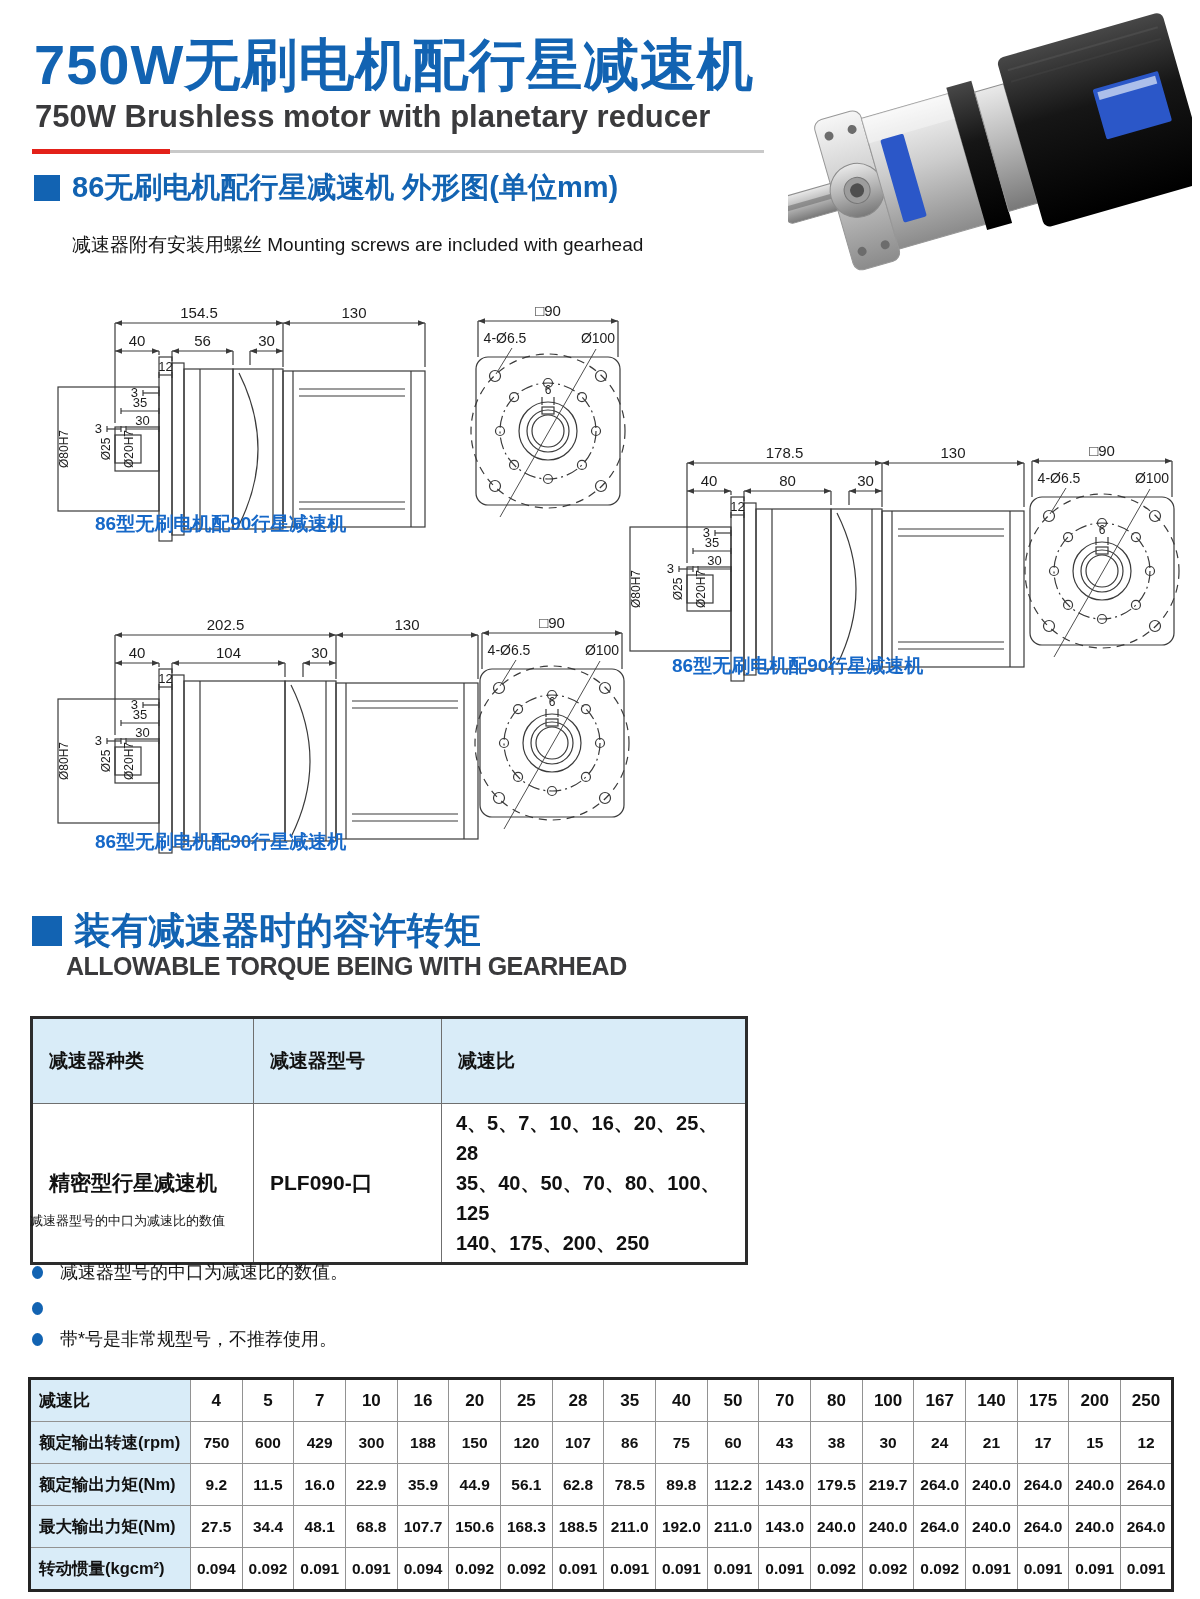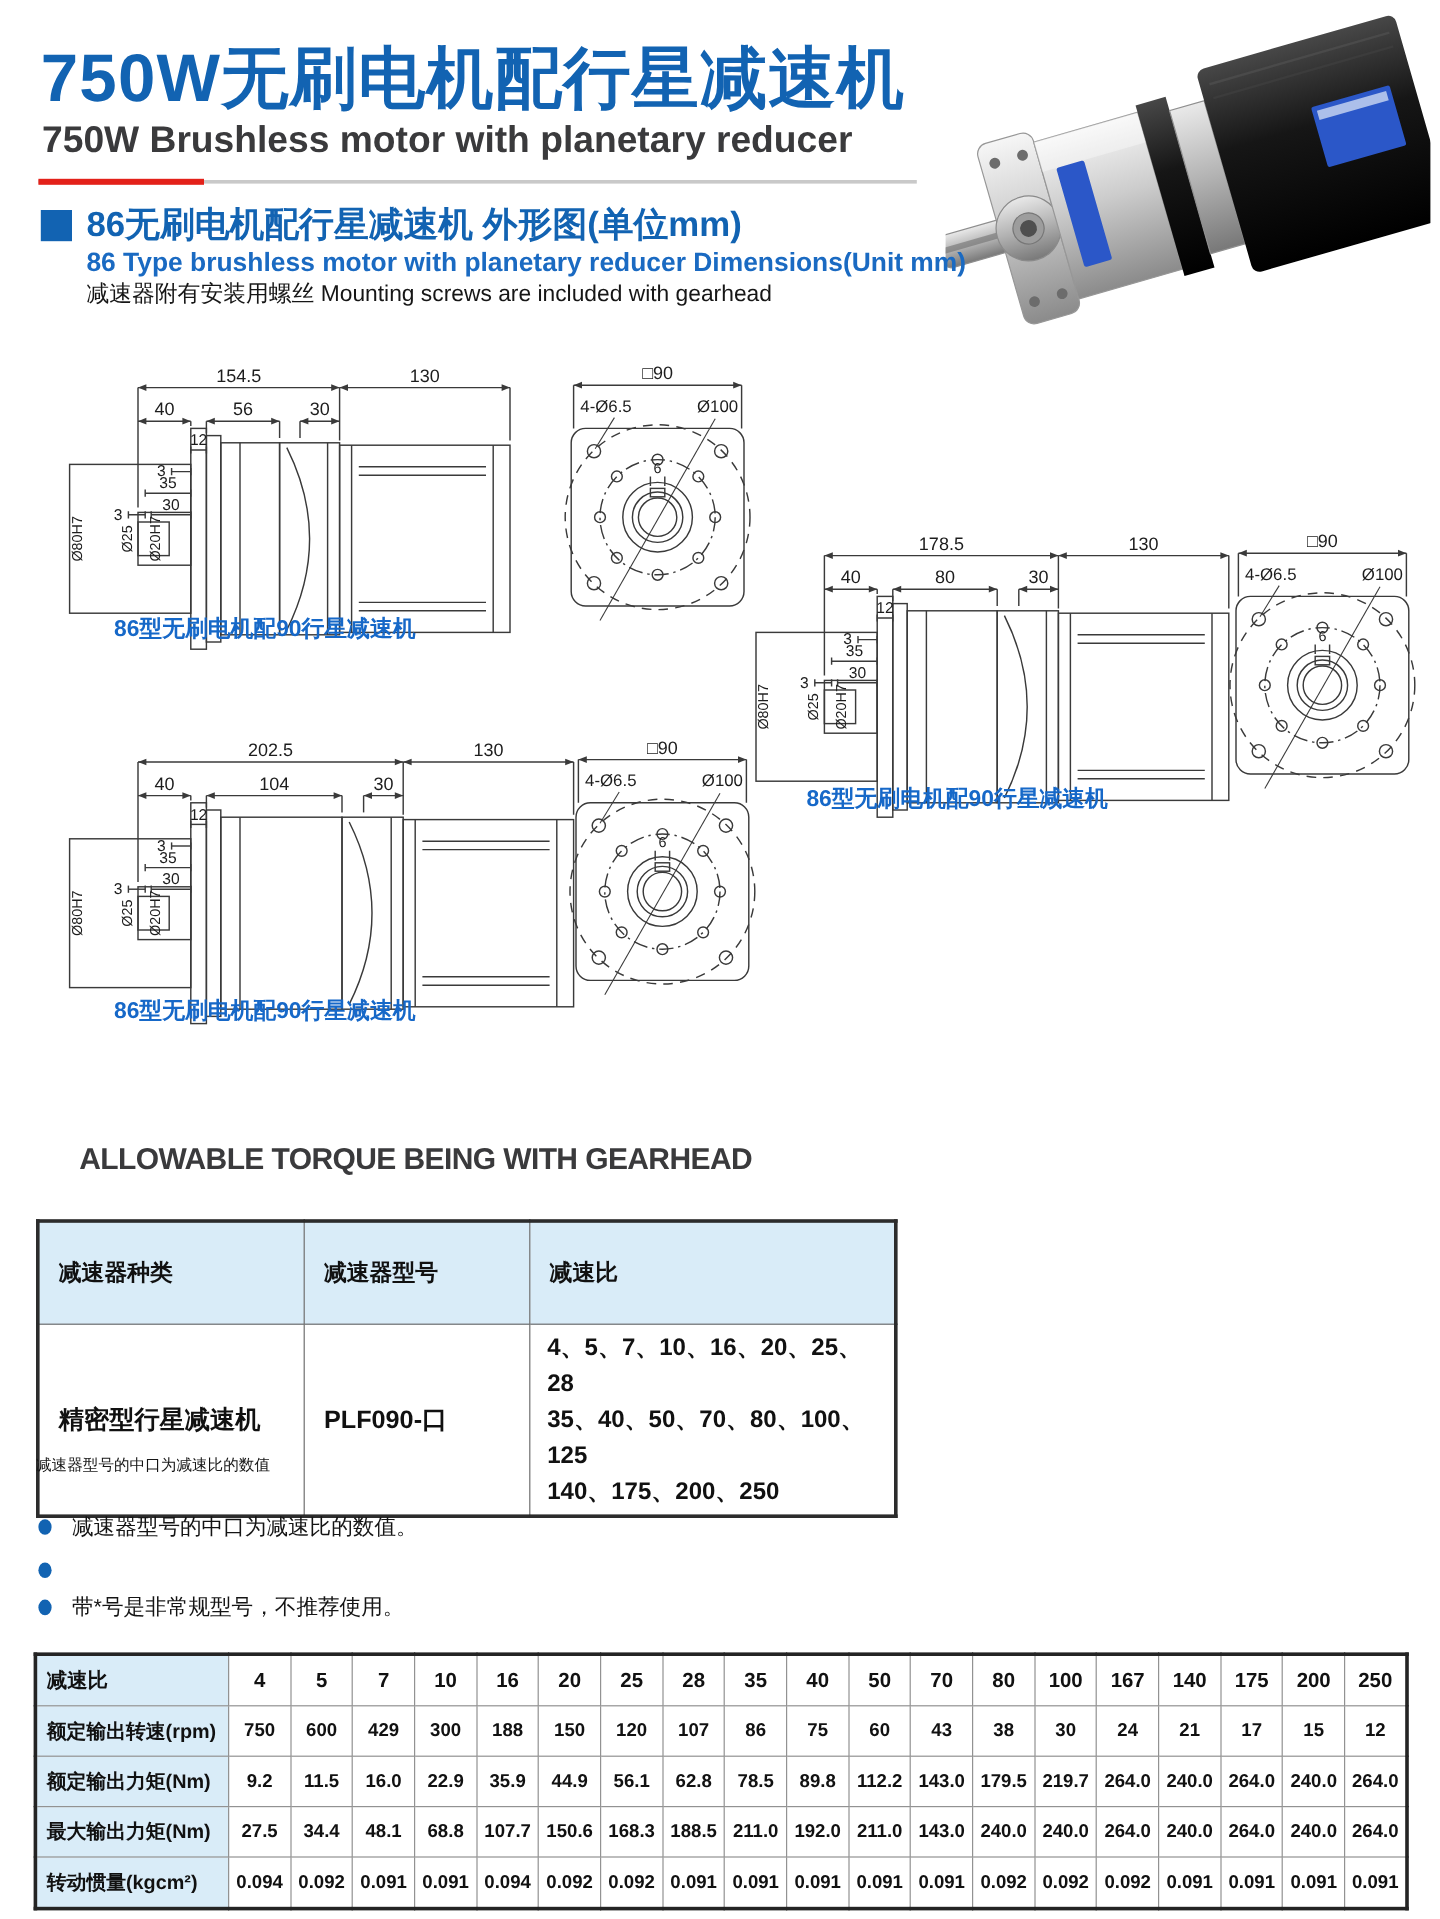--- a/index.html
+++ b/index.html
@@ -108,21 +108,20 @@
       <line x1="46" y1="-62" x2="202" y2="-62" stroke="#3c3c3c" stroke-width="2"></line>
       <rect x="122" y="-32" width="68" height="52" rx="2" fill="#2b57c8"></rect>
       <rect x="126" y="-28" width="60" height="8" fill="#cdd9f2" opacity="0.8"></rect>
     </g>
   </svg>
 
   <div class="abs sec1 sec-row">
     <div class="blue-sq"></div>
     <div class="cn">86无刷电机配行星减速机 外形图(单位mm)</div>
   </div>
-  <div class="abs sec1-en">86 Type brushless motor with planetary reducer Dimensions(Unit mm)</div>
   <div class="abs sec1-note">减速器附有安装用螺丝 Mounting screws are included with gearhead</div>
 
   <div class="abs drawings">
     <svg id="side0" class="cad" style="left:20px;top:6px" width="430" height="255" viewBox="0 0 430 255">
         <g stroke="#3a3a3a" stroke-width="1.2" fill="none">
           <rect x="38" y="88" width="101" height="124"></rect>
           <rect x="95" y="128" width="44" height="44"></rect>
           <rect x="95" y="136" width="26" height="28"></rect>
           <rect x="139" y="58" width="13" height="184"></rect>
           <rect x="152" y="64" width="12" height="172"></rect>
@@ -440,20 +439,24 @@
           <text x="100" y="89" fill="#1d1d1d" stroke="none" font-size="12" text-anchor="middle">6</text>
           <text x="57" y="38" fill="#1d1d1d" stroke="none" font-size="14" text-anchor="middle">4-Ø6.5</text>
           <line x1="64" y1="43" x2="48" y2="69" stroke-width="0.9"></line>
           <text x="150" y="38" fill="#1d1d1d" stroke="none" font-size="14" text-anchor="middle">Ø100</text>
           <line x1="52" y1="212" x2="148" y2="44" stroke-width="0.9"></line>
         </g>
       </svg>
     <div class="caption" style="left:95px;top:536px">86型无刷电机配90行星减速机</div>
   </div>
 
+  <div class="abs sec2 sec-row">
+    <div class="blue-sq"></div>
+    <div class="cn">装有减速器时的容许转矩</div>
+  </div>
   <div class="abs sec2-en">ALLOWABLE TORQUE BEING WITH GEARHEAD</div>
 
   <table class="gear">
     <colgroup>
         <col class="c1">
         <col class="c2">
         <col class="c3">
       </colgroup>
     <thead>
       <tr>

